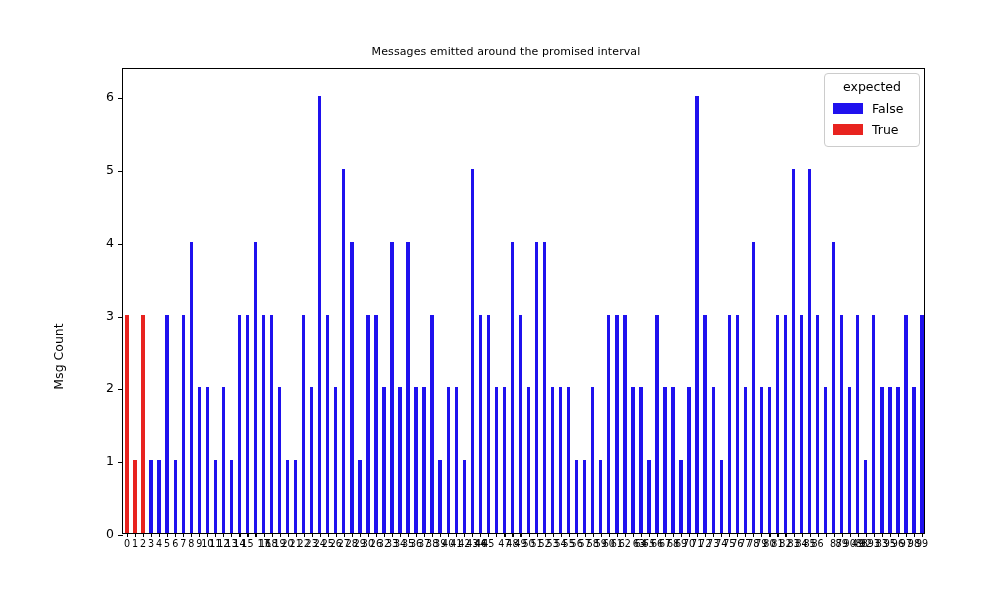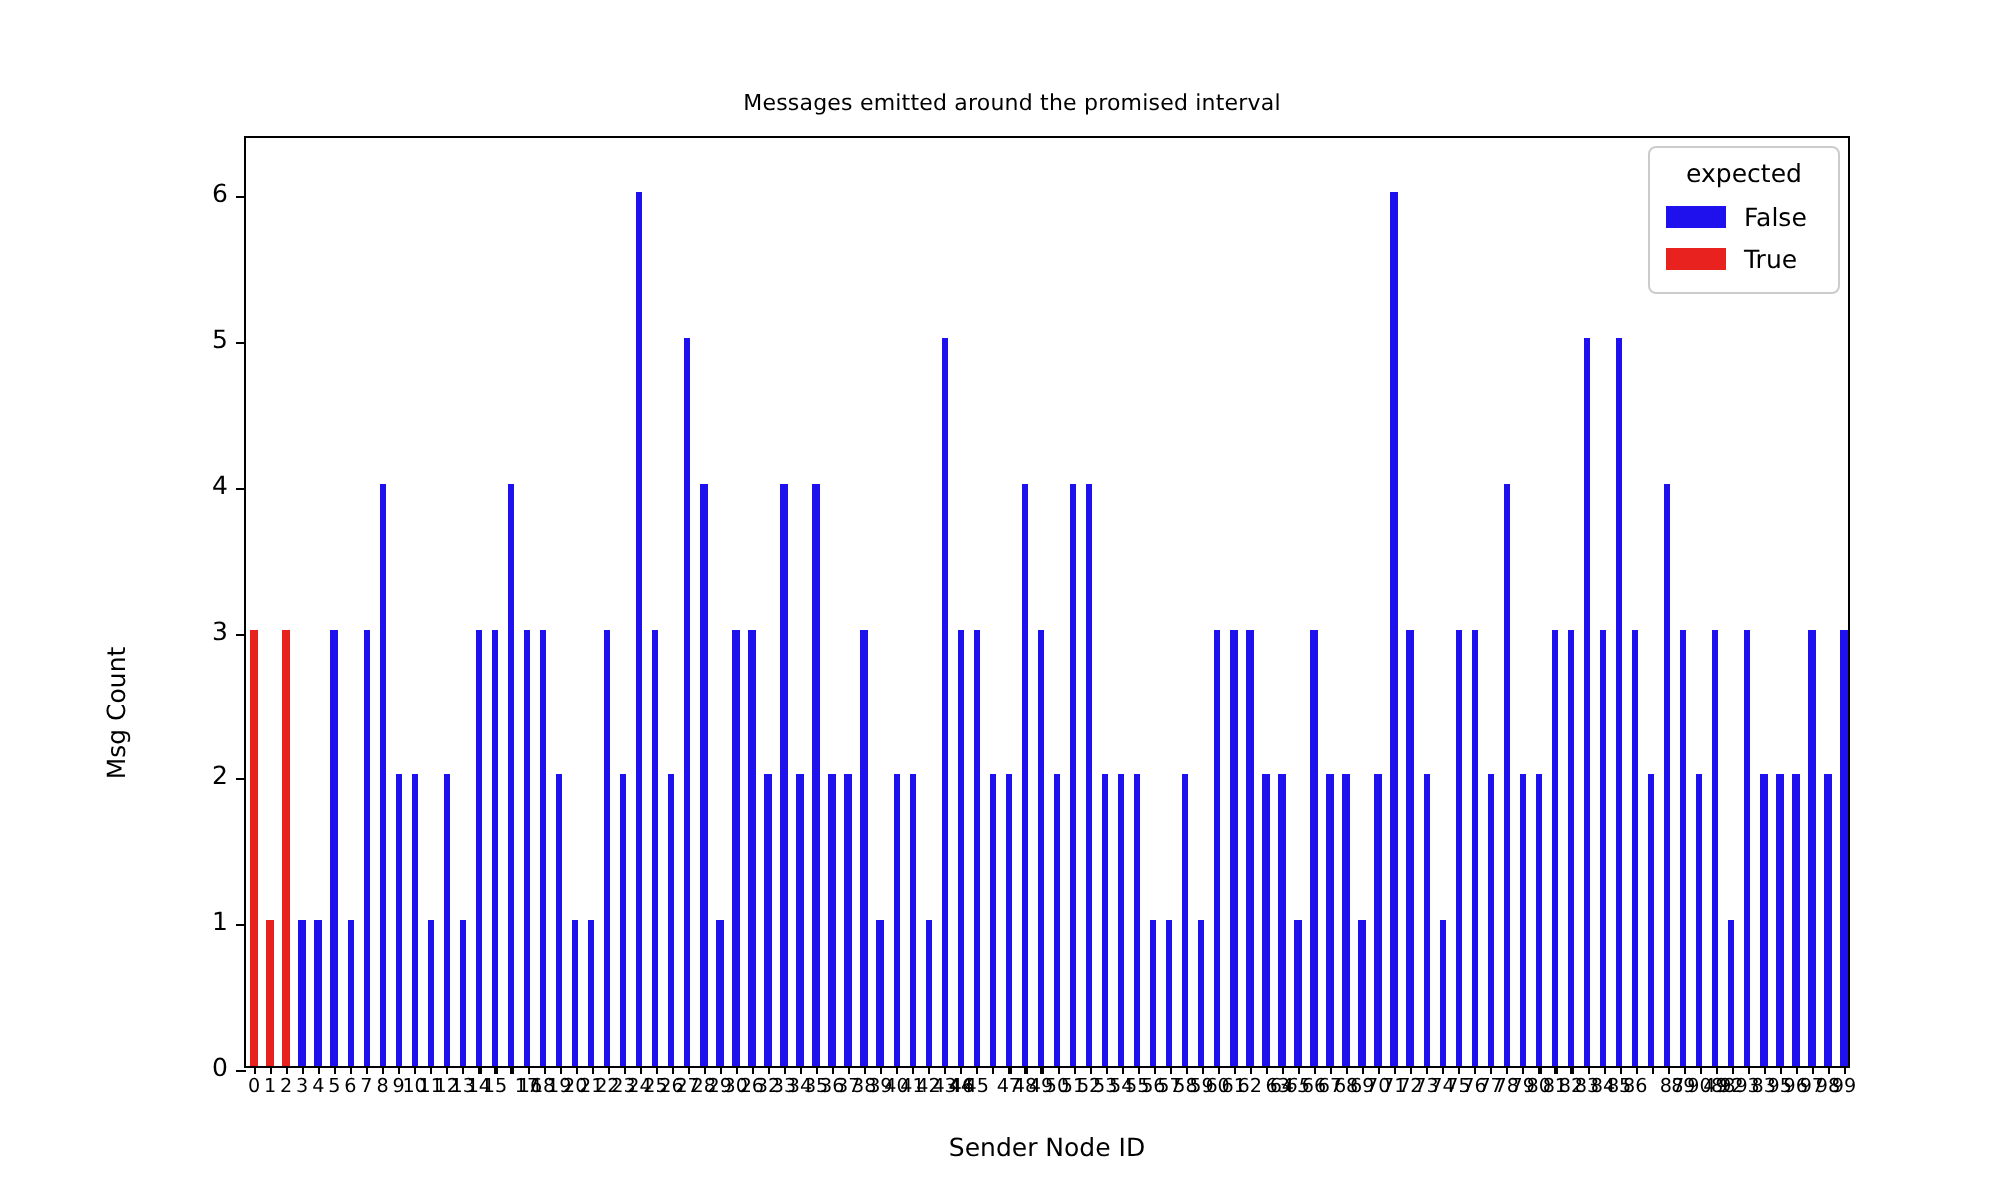--- a/index.html
+++ b/index.html
@@ -497,15 +497,14 @@
           </div>
           <div class="legend-row">
             <span class="legend-swatch" style="background: rgb(232, 35, 31);"></span>
             <span class="legend-text">True</span>
           </div>
         </div>
     </div>
 
   </div>
 
-  <div id="x-axis-label">Sender Node ID</div>
 
 </div>
 
 </body></html>

